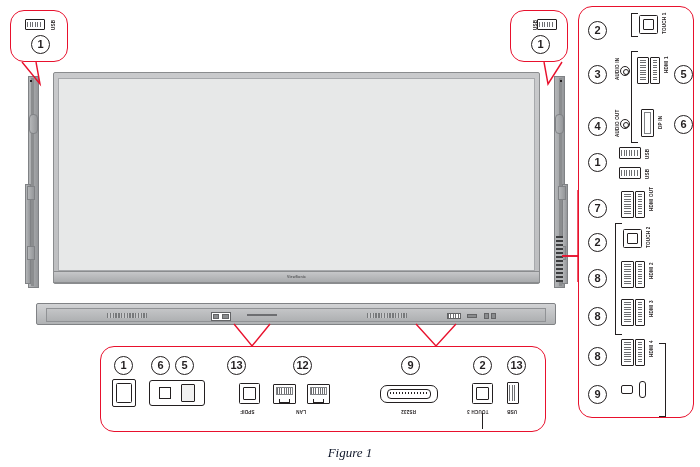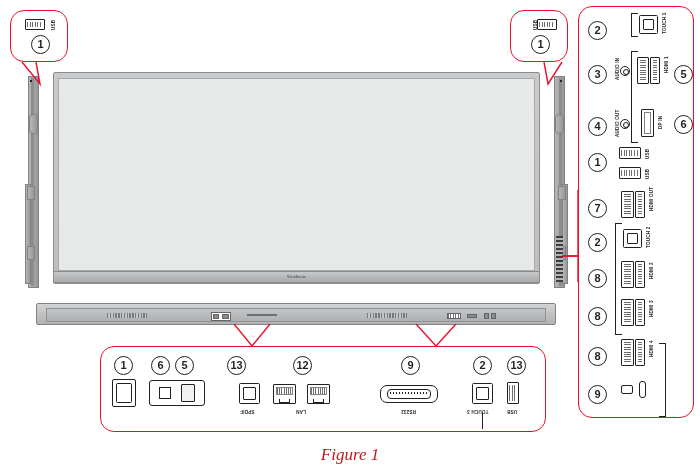--- a/index.html
+++ b/index.html
@@ -67,21 +67,21 @@
       background:repeating-linear-gradient(90deg,#231f20 0 1.2px,#fff 1.2px 3px);}
   .ac-out{background:#fff;border:1.2px solid #231f20;border-radius:2px;}
   .ac-out::before{content:"";position:absolute;left:3px;right:3px;top:3px;bottom:3px;border:1px solid #231f20;border-radius:1.5px;}
   .ac-in{background:#fff;border:1.2px solid #231f20;border-radius:3px;}
   .ac-in::before{content:"";position:absolute;left:4px;top:4px;width:10px;bottom:4px;border:1px solid #231f20;}
   .switch{background:#f1f1f1;border:1.2px solid #231f20;border-radius:1px;}
   .bracket{position:absolute;border:1px solid #231f20;border-left:none;}
   .bracket-l{position:absolute;border:1px solid #231f20;border-right:none;}
 
   #figure-caption{position:absolute;left:0;right:0;top:445px;text-align:center;
-      font-family:"Liberation Serif", serif;font-style:italic;font-size:17px;color:#b91c1c;}
+      font-family:"Liberation Serif", serif;font-style:italic;font-size:13px;color:#0f172a;}
 </style>
 </head>
 <body>
 
 <div class="stage">
 
   <div id="display-side">
     <div class="sideblk" style="left:3px;top:0;width:11px;height:212px;"></div>
     <div class="sideblk" style="left:0px;top:108px;width:6px;height:100px;"></div>
     <div class="sidedark" style="left:6px;top:2px;width:3px;height:208px;"></div>

